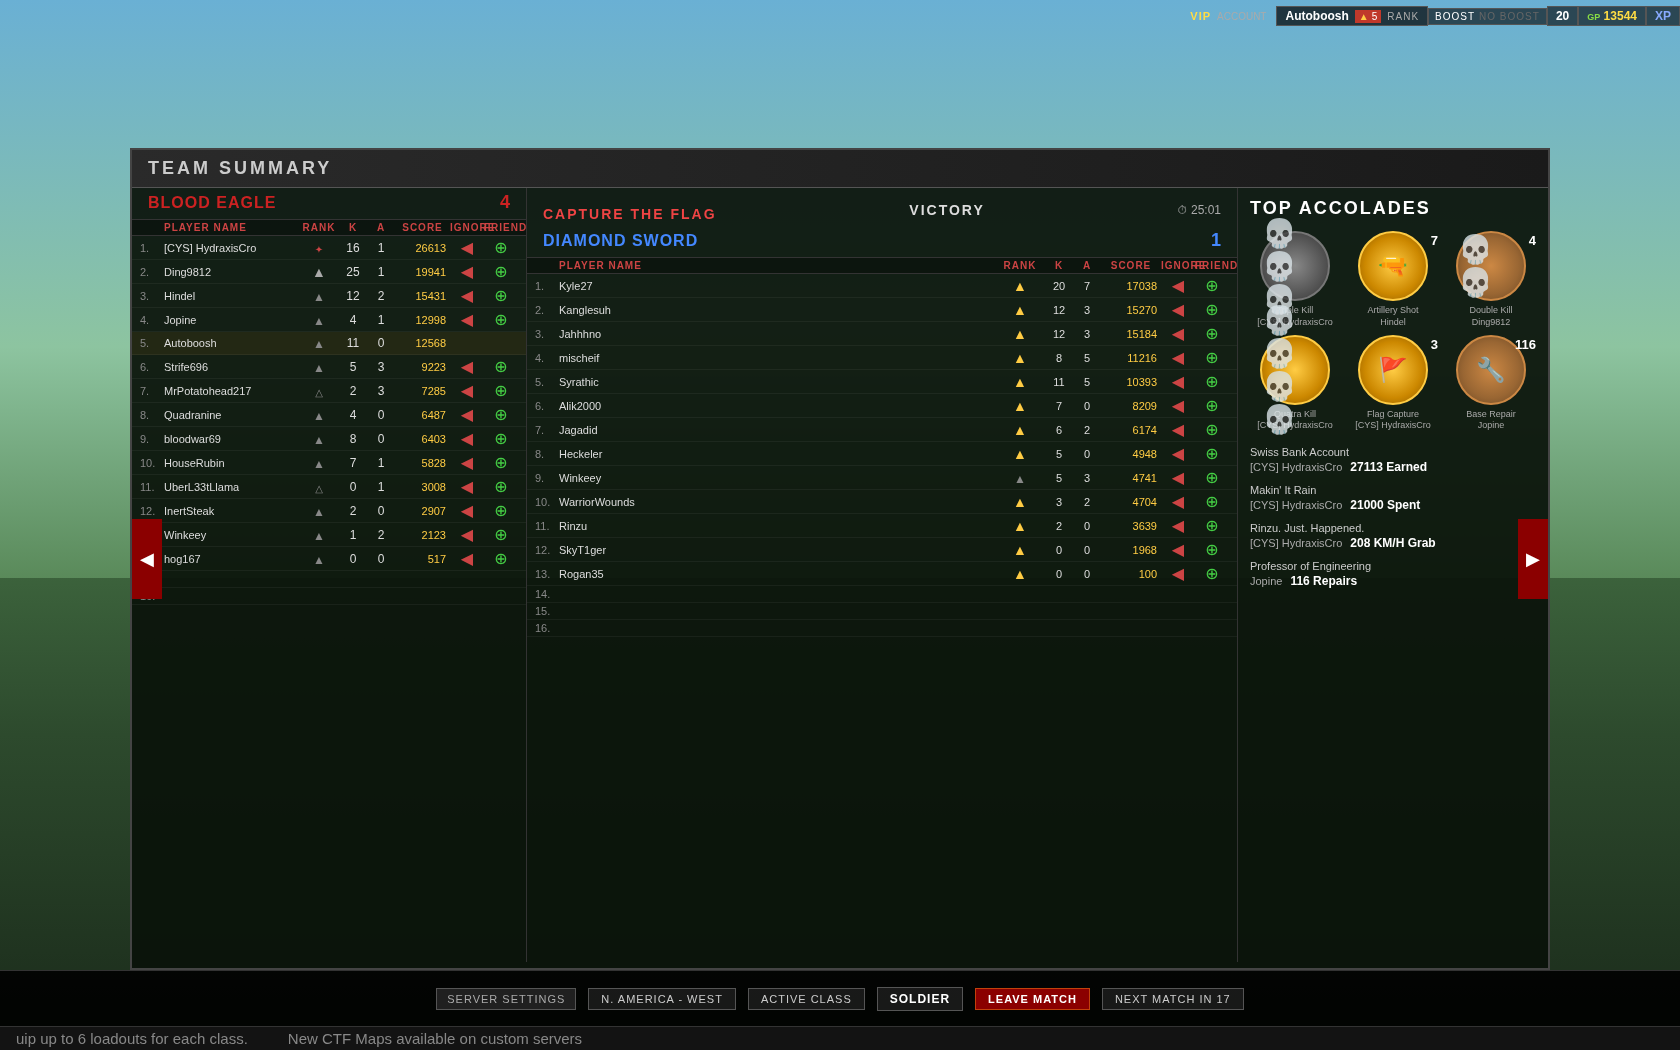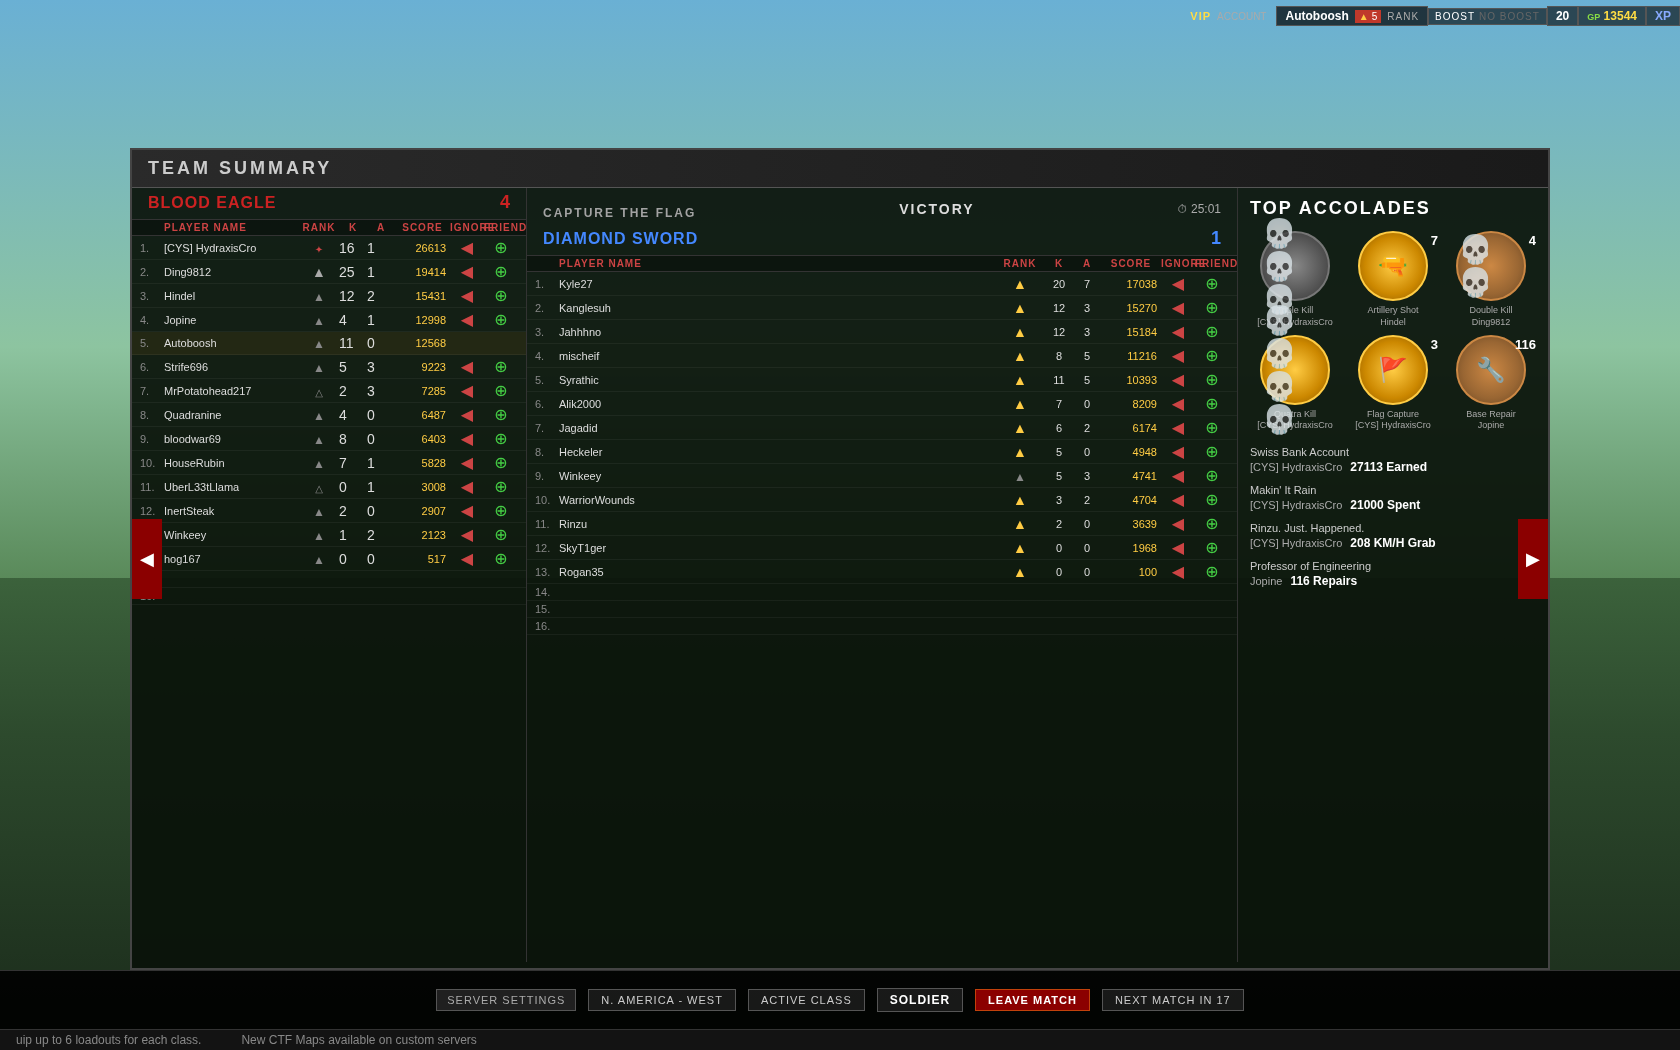--- a/index.html
+++ b/index.html
@@ -203,40 +203,40 @@
       padding: 2px 8px;
       align-items: center;
       border-bottom: 1px solid rgba(255,255,255,0.05);
     }
     .player-row .num { color: #888; font-size: 11px; }
     .player-row .pname { color: #ddd; font-size: 11px; }
     .player-row .rank-icon {
       display: flex;
       justify-content: center;
     }
-    .player-row .stat { color: #ddd; font-size: 14px; }
+    .player-row .stat { color: #ddd; font-size: 12px; text-align: center; }
     .player-row .score { color: #ffcc44; font-size: 11px; text-align: right; padding-right: 4px; }
 
     
     .middle-section {
       flex: 1;
       border-right: 1px solid #333;
       display: flex;
       flex-direction: column;
     }
 
     .game-info-bar {
       display: flex;
       align-items: center;
       justify-content: space-between;
       padding: 10px 16px 6px;
     }
     .game-mode {
-      color: #a3a3a3;
-      font-size: 12px;
+      color: #ef4444;
+      font-size: 14px;
       font-weight: bold;
       letter-spacing: 2px;
       margin-top: 8px;
     }
     .victory-label {
       color: #dddddd;
       font-size: 14px;
       font-weight: bold;
       letter-spacing: 2px;
     }
@@ -507,21 +507,21 @@
     }
     .bottom-ticker {
       background: rgba(20,20,20,0.95);
       border-top: 1px solid #333;
       padding: 3px 16px;
       display: flex;
       gap: 40px;
     }
     .ticker-text {
       color: #888;
-      font-size: 12px;
+      font-size: 15px;
     }
   </style>
 </head>
 <body>
 
 <div class="bg"></div>
 
 <div class="topbar">
   <span class="vip-label">VIP</span>
   <span class="account-label">ACCOUNT</span>
@@ -595,21 +595,21 @@
             <span style="text-align: center; cursor: pointer;"><span style="color:#44cc44;font-size:16px;">⊕</span></span>
           </div>
           <div class="player-row">
             <span class="num">2.</span>
             <span class="pname">Ding9812</span>
             <div class="rank-icon">
               <span><span style="color:#aaaaaa;font-size:14px;">▲</span></span>
             </div>
             <span class="stat">25</span>
             <span class="stat">1</span>
-            <span class="score">19414</span>
+            <span class="score">19941</span>
             <span style="text-align: center; cursor: pointer;"><span style="color:#cc4444;font-size:16px;">◀</span></span>
             <span style="text-align: center; cursor: pointer;"><span style="color:#44cc44;font-size:16px;">⊕</span></span>
           </div>
           <div class="player-row">
             <span class="num">3.</span>
             <span class="pname">Hindel</span>
             <div class="rank-icon">
               <span><span style="color:#888;font-size:12px;">▲</span></span>
             </div>
             <span class="stat">12</span>

